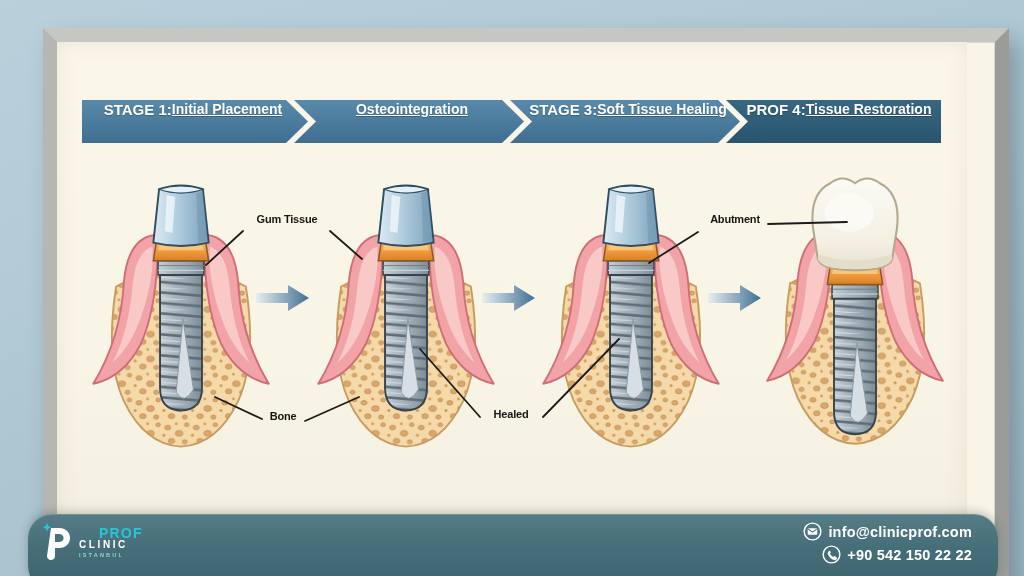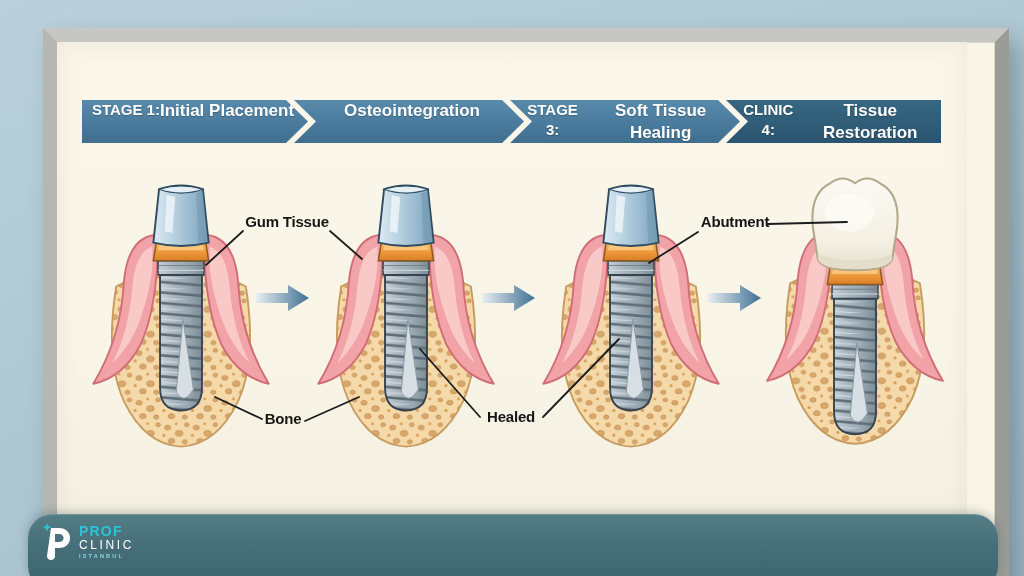--- a/index.html
+++ b/index.html
@@ -11,34 +11,34 @@
          box-shadow:10px 12px 22px rgba(40,60,70,.33), inset 0 0 0 1px rgba(0,0,0,.12);}
   .poster{position:absolute;left:57px;top:42px;width:910px;height:520px;
           background:linear-gradient(180deg,#faf6e9 0%,#f8f4e6 60%,#f3efe0 100%);
           box-shadow:inset 0 0 22px rgba(120,110,80,.10);}
   
   .banner{position:absolute;left:82px;top:100px;width:859px;height:43px;}
   .banner-text{position:absolute;top:0;height:43px;display:flex;justify-content:center;
                text-align:center;color:#fff;font-weight:bold;line-height:1.3;
                text-shadow:0 1px 1px rgba(0,0,0,.25);}
   .banner-text .l1{font-size:15px;}
-  .banner-text .l2{font-size:17px;}
+  .banner-text .l2{font-size:14px;text-decoration:underline;}
   
-  .dlabel{position:absolute;text-align:center;font-size:15px;font-weight:600;color:#151515;letter-spacing:-0.2px;}
+  .dlabel{position:absolute;text-align:center;font-size:11px;font-weight:600;color:#151515;letter-spacing:-0.2px;}
   .unit{position:absolute;}
   .arrow{position:absolute;}
   .overlay{position:absolute;left:0;top:0;pointer-events:none;}
   
   .footer-bar{position:absolute;left:28px;top:514px;width:970px;height:76px;border-radius:24px;
               background:linear-gradient(180deg,#547d86 0%,#456e78 45%,#3c646e 100%);
               box-shadow:0 -2px 10px rgba(20,40,45,.25), inset 0 1px 0 rgba(255,255,255,.18);}
   .logo{position:absolute;left:14px;top:9px;display:flex;align-items:center;gap:7px;}
   .logo-text{display:flex;flex-direction:column;line-height:1.05;}
-  .logo-text .t1{color:#2bc4d6;font-size:14px;font-weight:bold;letter-spacing:1.2px;}
-  .logo-text .t2{color:#ffffff;font-size:12px;font-weight:normal;letter-spacing:2.6px;}
+  .logo-text .t1{color:#2bc4d6;font-size:14px;font-weight:bold;letter-spacing:1.2px;margin-left:20px;}
+  .logo-text .t2{color:#ffffff;font-size:10px;font-weight:bold;letter-spacing:2.6px;}
   .logo-text .t3{color:#8fd8e0;font-size:5.5px;font-weight:bold;letter-spacing:2.2px;margin-top:2px;}
   .contacts{position:absolute;right:26px;top:8px;display:flex;flex-direction:column;align-items:flex-end;gap:4px;}
   .contact-row{display:flex;align-items:center;gap:6px;color:#fff;font-size:14.5px;font-weight:bold;letter-spacing:.2px;}
 </style>
 </head>
 <body>
 
 <div id="scene">
 
   <svg width="0" height="0" style="position:absolute" aria-hidden="true">
@@ -145,21 +145,21 @@
       <span class="l2">Initial Placement</span>
     </div>
     <div class="banner-text" style="left:222px;width:216px">
       <span class="l2">Osteointegration</span>
     </div>
     <div class="banner-text" style="left:438px;width:216px">
       <span class="l1">STAGE 3:</span>
       <span class="l2">Soft Tissue Healing</span>
     </div>
     <div class="banner-text" style="left:655px;width:204px">
-      <span class="l1">CLINIC 4:</span>
+      <span class="l1">PROF 4:</span>
       <span class="l2">Tissue Restoration</span>
     </div>
   </div>
 
   <svg class="unit" style="left:76px;top:174px" width="210" height="286" viewBox="0 0 220 300">
       <use href="#unit-healing"></use>
     </svg>
   <svg class="unit" style="left:301px;top:174px" width="210" height="286" viewBox="0 0 220 300">
       <use href="#unit-healing"></use>
     </svg>
@@ -204,15 +204,32 @@
         <path fill-rule="evenodd" fill="#ffffff" d="M9,5 h8 c7,0 11,4.5 11,10 c0,5.5 -4,10 -11,10 h-4 v8 c0,2.4 -1.9,4 -4,4 c-2.1,0 -4,-1.6 -4,-4 Z
                  M13,11 v8 h4 c3,0 4.6,-1.8 4.6,-4 c0,-2.2 -1.6,-4 -4.6,-4 Z"></path>
         <path d="M5,0 l1.3,2.9 L9.2,4.2 L6.3,5.5 L5,8.4 L3.7,5.5 L0.8,4.2 L3.7,2.9 Z" fill="#2bc4d6"></path>
       </svg>
       <div class="logo-text">
         <span class="t1">PROF</span>
         <span class="t2">CLINIC</span>
         <span class="t3">ISTANBUL</span>
       </div>
     </div>
+    <div class="contacts">
+      <div class="contact-row">
+        <svg width="19" height="19" viewBox="0 0 20 20">
+          <circle cx="10" cy="10" r="8.8" fill="none" stroke="#ffffff" stroke-width="1.5"></circle>
+          <rect x="5" y="6.6" width="10" height="6.8" rx="1" fill="#ffffff"></rect>
+          <path d="M5.3,7.2 L10,10.6 L14.7,7.2" fill="none" stroke="#436c76" stroke-width="1.1"></path>
+        </svg>
+        <span>info@clinicprof.com</span>
+      </div>
+      <div class="contact-row">
+        <svg width="19" height="19" viewBox="0 0 20 20">
+          <circle cx="10" cy="10" r="8.8" fill="none" stroke="#ffffff" stroke-width="1.5"></circle>
+          <path fill="#ffffff" d="M7.4,5.3 l1.7,1.7 c.3,.3 .3,.8 0,1.1 l-.9,.9 c.8,1.6 2.1,2.9 3.7,3.7 l.9,-.9 c.3,-.3 .8,-.3 1.1,0 l1.7,1.7 c.3,.3 .3,.8 0,1.1 l-.8,.8 c-.6,.6 -1.4,.8 -2.2,.5 c-3,-1.1 -5.4,-3.5 -6.5,-6.5 c-.3,-.8 -.1,-1.6 .5,-2.2 l.8,-.8 c.3,-.3 .8,-.3 1,0 Z"></path>
+        </svg>
+        <span>+90 542 150 22 22</span>
+      </div>
+    </div>
   </div>
 
 </div>
 
 </body></html>

